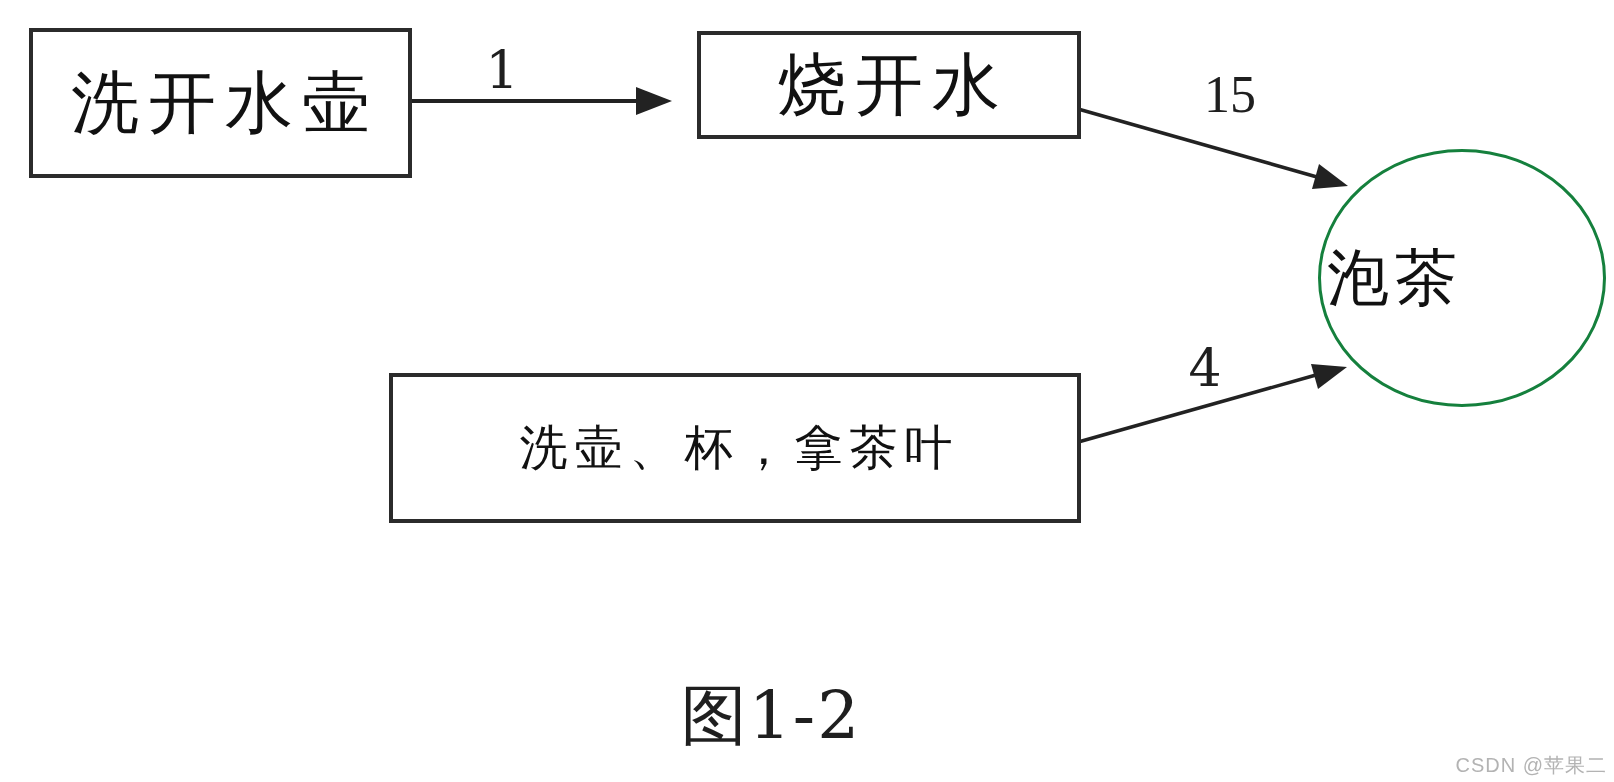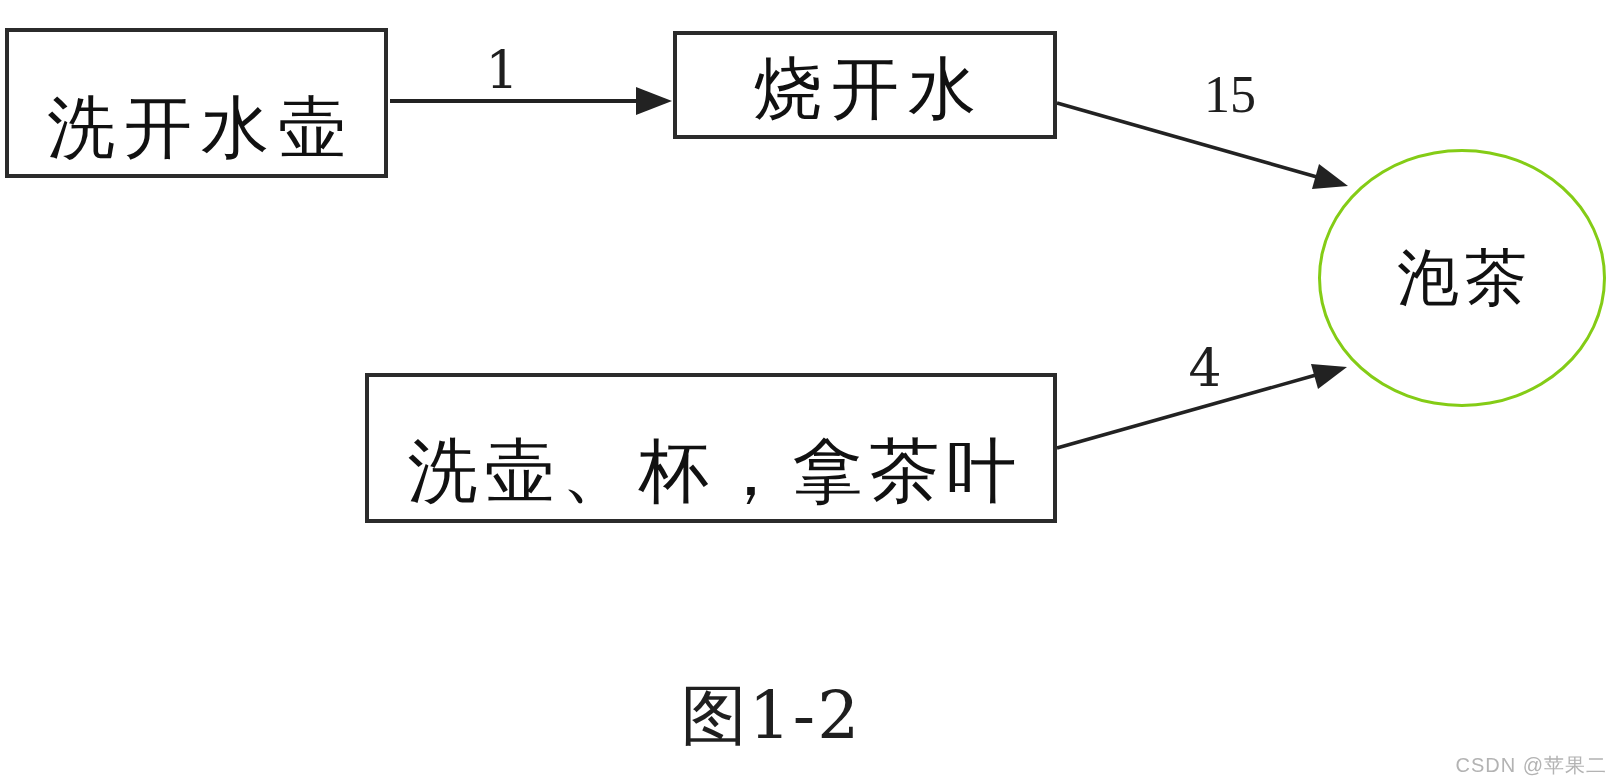--- a/index.html
+++ b/index.html
@@ -22,36 +22,37 @@
     top: 0;
     width: 1614px;
     height: 782px;
     pointer-events: none;
   }
   .node-rect {
     position: absolute;
     border: 4px solid #2b2b2b;
     background: #ffffff;
     display: flex;
-    align-items: flex-end;
+    align-items: center;
     justify-content: center;
     box-sizing: border-box;
     font-size: 68px;
     letter-spacing: 9px;
     white-space: nowrap;
     text-indent: 9px; 
+    margin-left: 24px;
   }
   .node-circle {
     position: absolute;
-    border: 3px solid #84cc16;
+    border: 3px solid #15803d;
     border-radius: 50%;
     background: #ffffff;
     display: flex;
     align-items: center;
-    justify-content: center;
+    justify-content: flex-start;
     box-sizing: border-box;
     font-size: 62px;
     letter-spacing: 6px;
     text-indent: 6px;
   }
   .edge-label {
     position: absolute;
     transform: translateX(-50%);
     font-size: 52px;
     line-height: 1;
@@ -99,21 +100,21 @@
   </svg>
 
   <div class="node-rect" style="left:5px; top:28px; width:383px; height:150px;">
     <span>洗开水壶</span>
   </div>
 
   <div class="node-rect" style="left:673px; top:31px; width:384px; height:108px;">
     <span>烧开水</span>
   </div>
 
-  <div class="node-rect" style="left:365px; top:373px; width:692px; height:150px; font-size:70px; letter-spacing:7px;">
+  <div class="node-rect" style="left:365px; top:373px; width:692px; height:150px; font-size:48px; letter-spacing:7px;">
     <span>洗壶、杯，拿茶叶</span>
   </div>
 
   <div class="node-circle" style="left:1318px; top:149px; width:288px; height:258px;">
     <span>泡茶</span>
   </div>
 
   <div class="edge-label" style="left:502px; top:44px;">1</div>
 
   <div class="edge-label" style="left:1230px; top:69px;font-family:Liberation Serif, serif;">15</div>

